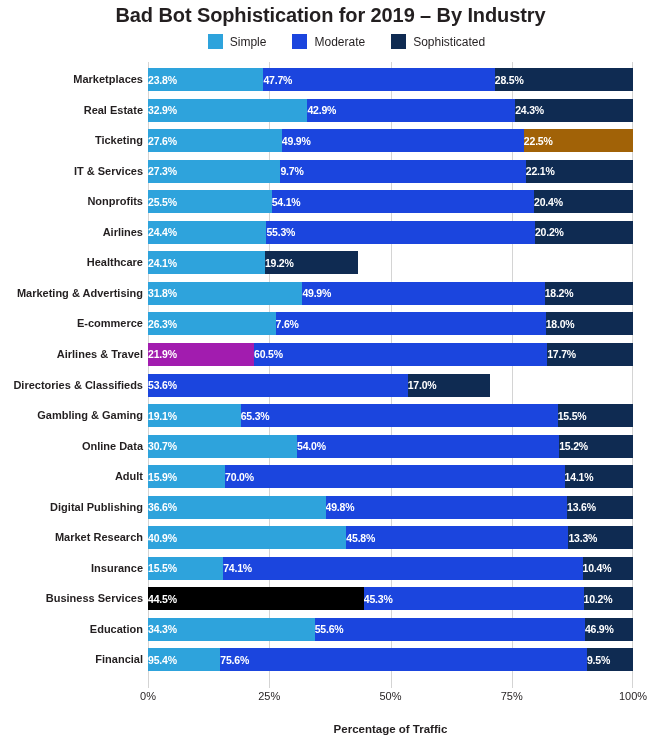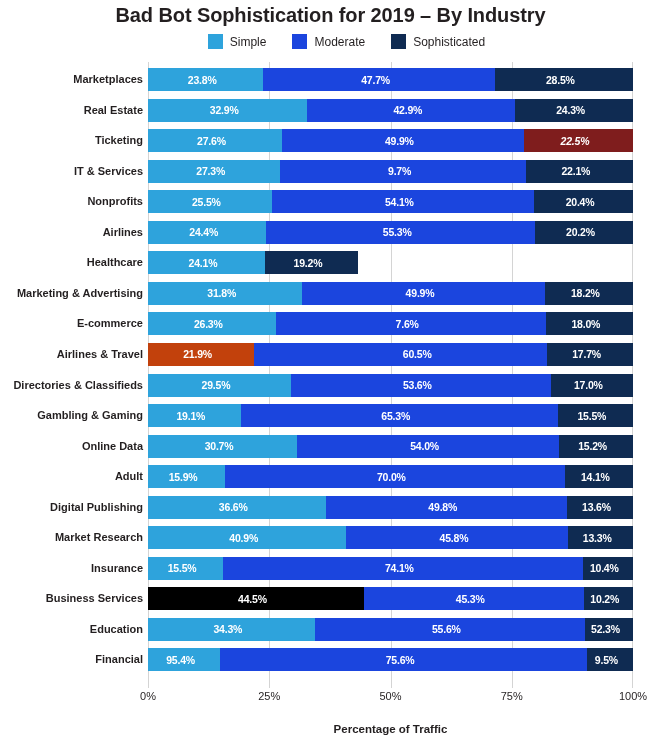--- a/index.html
+++ b/index.html
@@ -107,21 +107,21 @@
     font-weight: bold;
     color: #231f20;
     text-align: right;
   }
   .seg {
     height: 23px;
     position: relative;
     overflow: hidden;
     display: flex;
     align-items: center;
-    justify-content: center;
+    justify-content: flex-start;
   }
   .seg-value {
     font-size: 10.5px;
     font-weight: bold;
     color: #ffffff;
     padding-right: 7px;
     white-space: nowrap;
     letter-spacing: -0.2px;
   }
 
@@ -206,21 +206,21 @@
         </div>
       </div>
       <div class="bar-row" style="top: 67.1px;">
         <div class="row-label">Ticketing</div>
         <div class="seg" style="background: rgb(46, 163, 220); width: 27.6%;">
           <span class="seg-value">27.6%</span>
         </div>
         <div class="seg" style="background: rgb(27, 69, 222); width: 49.9%;">
           <span class="seg-value">49.9%</span>
         </div>
-        <div class="seg" style="background: #7f1d1d; width: 22.5%; font-style: italic;">
+        <div class="seg" style="background: #a16207; width: 22.5%;">
           <span class="seg-value">22.5%</span>
         </div>
       </div>
       <div class="bar-row" style="top: 97.65px; border-radius: 8px;">
         <div class="row-label">IT &amp; Services</div>
         <div class="seg" style="background: rgb(46, 163, 220); width: 27.3%;">
           <span class="seg-value">27.3%</span>
         </div>
         <div class="seg" style="background: rgb(27, 69, 222); width: 50.6%;">
           <span class="seg-value">9.7%</span>
@@ -281,35 +281,32 @@
         </div>
         <div class="seg" style="background: rgb(27, 69, 222); width: 55.7%;">
           <span class="seg-value">7.6%</span>
         </div>
         <div class="seg" style="background: rgb(15, 43, 82); width: 18%;">
           <span class="seg-value">18.0%</span>
         </div>
       </div>
       <div class="bar-row" style="top: 280.95px;">
         <div class="row-label">Airlines &amp; Travel</div>
-        <div class="seg" style="background: #c2410c; width: 21.8781%;">
+        <div class="seg" style="background: #a21caf; width: 21.8781%;">
           <span class="seg-value">21.9%</span>
         </div>
-        <div class="seg" style="background: rgb(27, 69, 222); width: 60.4396%; padding-left: 40px;">
+        <div class="seg" style="background: rgb(27, 69, 222); width: 60.4396%;">
           <span class="seg-value">60.5%</span>
         </div>
         <div class="seg" style="background: rgb(15, 43, 82); width: 17.6823%;">
           <span class="seg-value">17.7%</span>
         </div>
       </div>
       <div class="bar-row" style="top: 311.5px;">
         <div class="row-label">Directories &amp; Classifieds</div>
-        <div class="seg" style="background: rgb(46, 163, 220); width: 29.4705%;">
-          <span class="seg-value">29.5%</span>
-        </div>
         <div class="seg" style="background: rgb(27, 69, 222); width: 53.5465%;">
           <span class="seg-value">53.6%</span>
         </div>
         <div class="seg" style="background: rgb(15, 43, 82); width: 16.983%;">
           <span class="seg-value">17.0%</span>
         </div>
       </div>
       <div class="bar-row" style="top: 342.05px;">
         <div class="row-label">Gambling &amp; Gaming</div>
         <div class="seg" style="background: rgb(46, 163, 220); width: 19.1191%;">
@@ -396,21 +393,21 @@
       </div>
       <div class="bar-row" style="top: 555.9px;">
         <div class="row-label">Education</div>
         <div class="seg" style="background: rgb(46, 163, 220); width: 34.3687%;">
           <span class="seg-value">34.3%</span>
         </div>
         <div class="seg" style="background: rgb(27, 69, 222); width: 55.7114%;">
           <span class="seg-value">55.6%</span>
         </div>
         <div class="seg" style="background: rgb(15, 43, 82); width: 9.91984%;">
-          <span class="seg-value">52.3%</span>
+          <span class="seg-value">46.9%</span>
         </div>
       </div>
       <div class="bar-row" style="top: 586.45px;">
         <div class="row-label">Financial</div>
         <div class="seg" style="background: rgb(46, 163, 220); width: 14.9%;">
           <span class="seg-value">95.4%</span>
         </div>
         <div class="seg" style="background: rgb(27, 69, 222); width: 75.6%;">
           <span class="seg-value">75.6%</span>
         </div>

